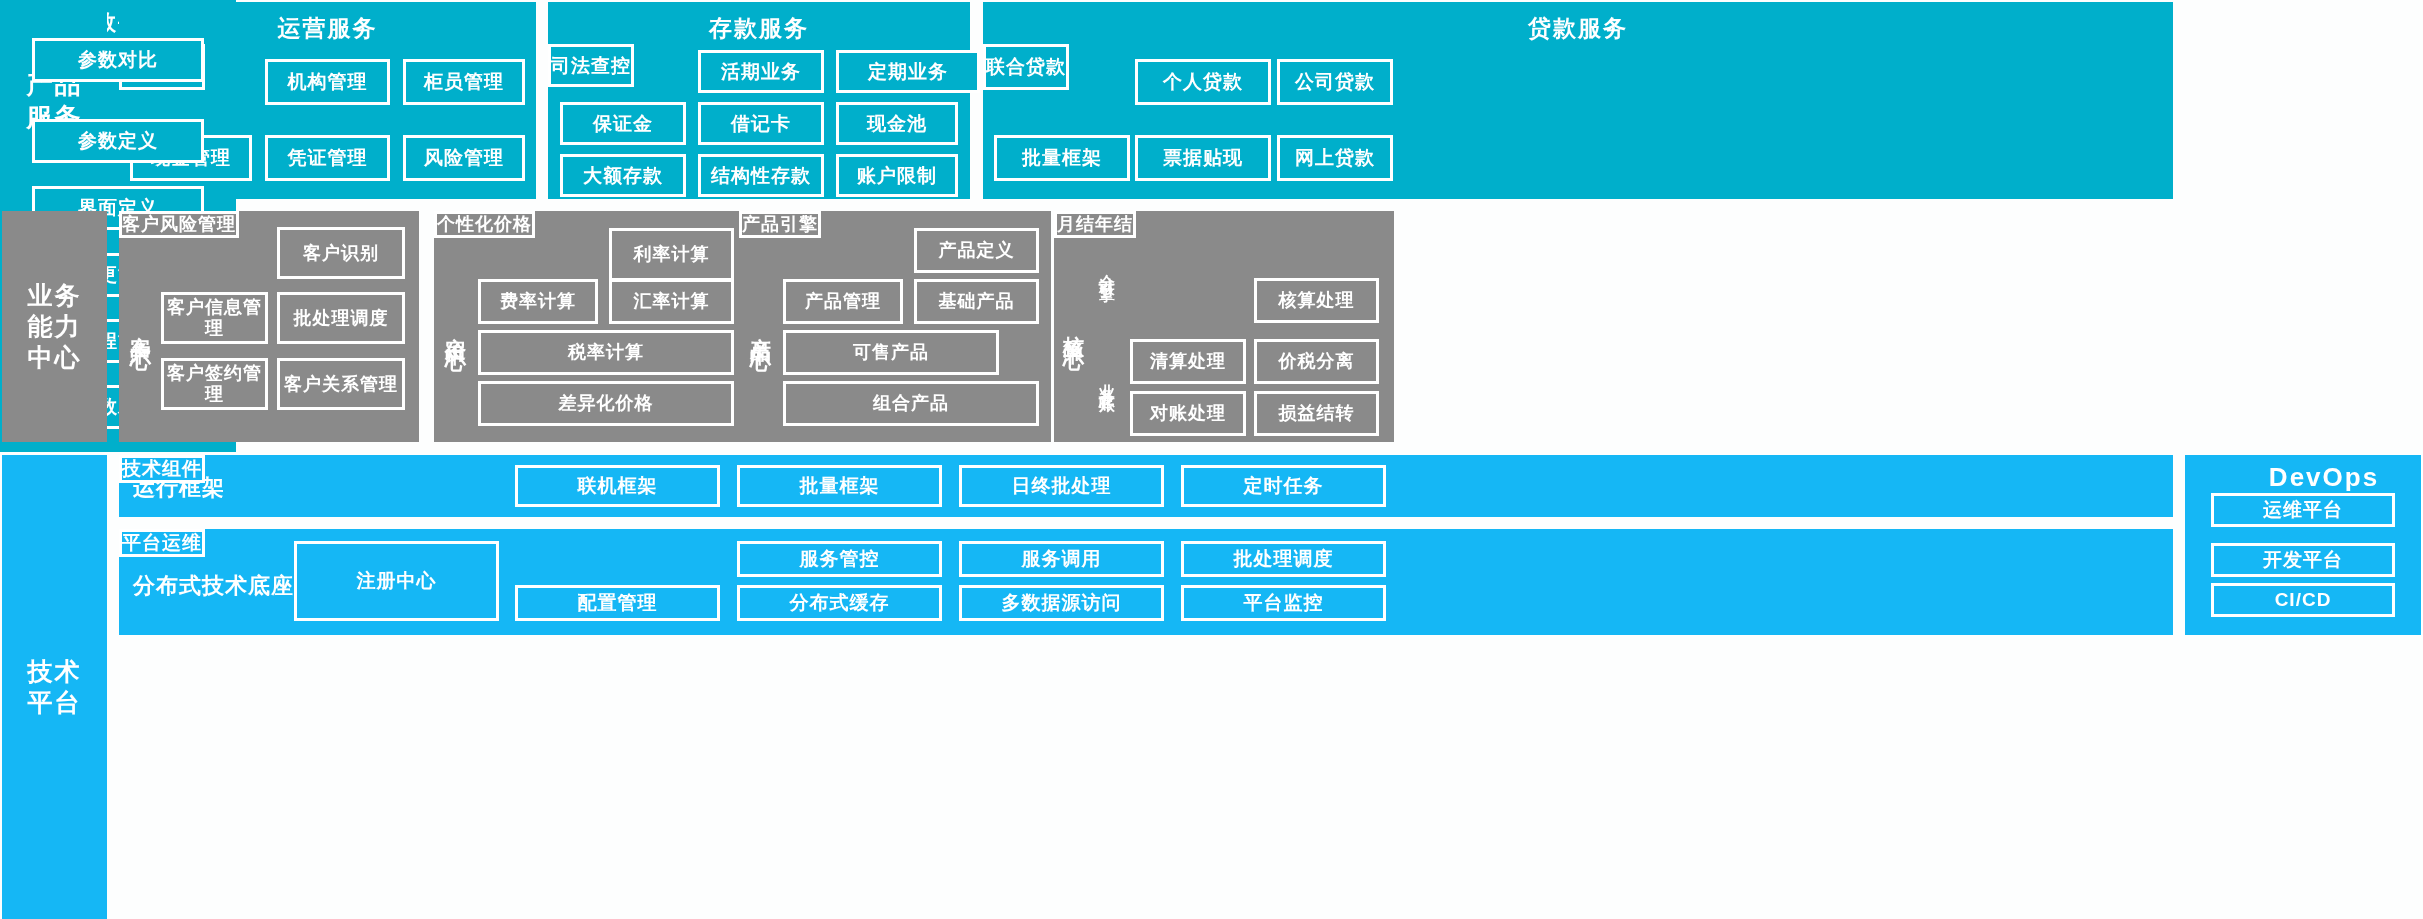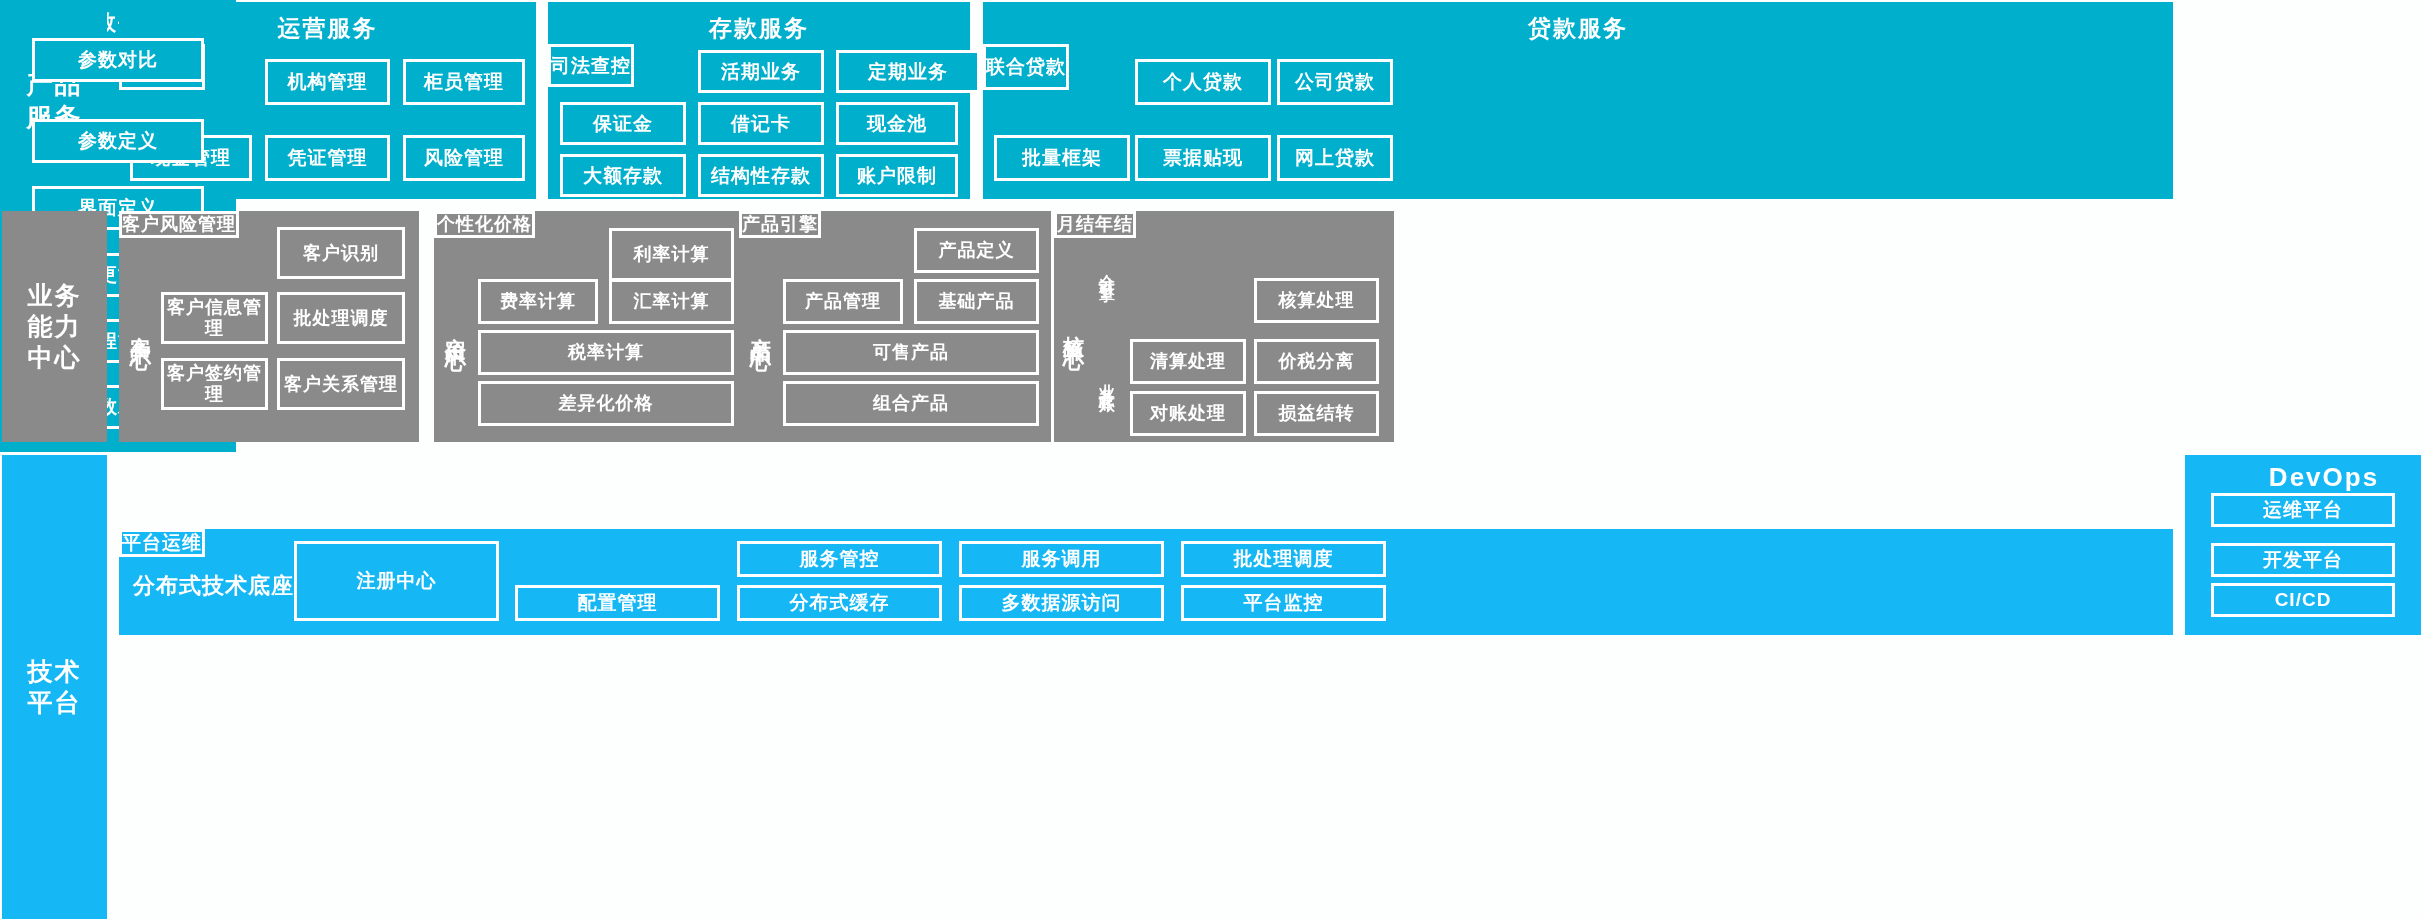--- a/index.html
+++ b/index.html
@@ -132,21 +132,21 @@
   #g-pric .r2cell:nth-of-type(4){ left:175px; top:68px;  width:125px; height:45px; }
   #g-pric .r2cell:nth-of-type(5){ left:44px;  top:119px; width:256px; height:45px; }
   #g-pric .r2cell:nth-of-type(6){ left:44px;  top:170px; width:256px; height:45px; }
 
   
   #g-prod .r2-vert { left:8px;  top:34px; width:28px; height:165px; font-size:21px; }
   #g-prod .r2cell:nth-of-type(1){ left:44px;  top:17px;  width:120px; height:45px; }
   #g-prod .r2cell:nth-of-type(2){ left:175px; top:17px;  width:125px; height:45px; }
   #g-prod .r2cell:nth-of-type(3){ left:44px;  top:68px;  width:120px; height:45px; }
   #g-prod .r2cell:nth-of-type(4){ left:175px; top:68px;  width:125px; height:45px; }
-  #g-prod .r2cell:nth-of-type(5){ left:44px;  top:119px; width:256px; height:45px; }
+  #g-prod .r2cell:nth-of-type(5){ left:44px;  top:119px; width:216px; height:45px; }
   #g-prod .r2cell:nth-of-type(6){ left:44px;  top:170px; width:256px; height:45px; }
 
   
   #g-acct .acct-main { position:absolute; left:6px;  top:30px; width:28px; height:172px; font-size:21px; }
   #g-acct .acct-sub1 { position:absolute; left:40px; top:18px; width:26px; height:80px; font-size:16px; }
   #g-acct .acct-sub2 { position:absolute; left:40px; top:120px; width:26px; height:95px; font-size:16px; }
   #g-acct .r2cell:nth-of-type(1){ left:76px;  top:16px;  width:116px; height:45px; }
   #g-acct .r2cell:nth-of-type(2){ left:200px; top:16px;  width:125px; height:45px; }
   #g-acct .r2cell:nth-of-type(3){ left:76px;  top:67px;  width:116px; height:45px; }
   #g-acct .r2cell:nth-of-type(4){ left:200px; top:67px;  width:125px; height:45px; }
@@ -305,20 +305,28 @@
     </div>
   </div>
 
   <div id="row3">
 
     <div id="r3-side" class="blue side-label">
       <span style="white-space:pre-line">技术
 平台</span>
     </div>
 
+    <div id="tp-run" class="blue">
+      <div class="tp-row-label">运行框架</div>
+      <div class="leaf tpcell blue">联机框架</div>
+      <div class="leaf tpcell blue">批量框架</div>
+      <div class="leaf tpcell blue">日终批处理</div>
+      <div class="leaf tpcell blue">定时任务</div>
+      <div class="leaf tpcell blue">技术组件</div>
+    </div>
 
     <div id="tp-base" class="blue">
       <div class="tp-row-label">分布式技术底座</div>
       <div class="leaf tpcell-reg blue">注册中心</div>
       <div class="leaf tpcell blue">服务管控</div>
       <div class="leaf tpcell blue">服务调用</div>
       <div class="leaf tpcell blue">批处理调度</div>
       <div class="leaf tpcell blue">配置管理</div>
       <div class="leaf tpcell blue">分布式缓存</div>
       <div class="leaf tpcell blue">多数据源访问</div>

